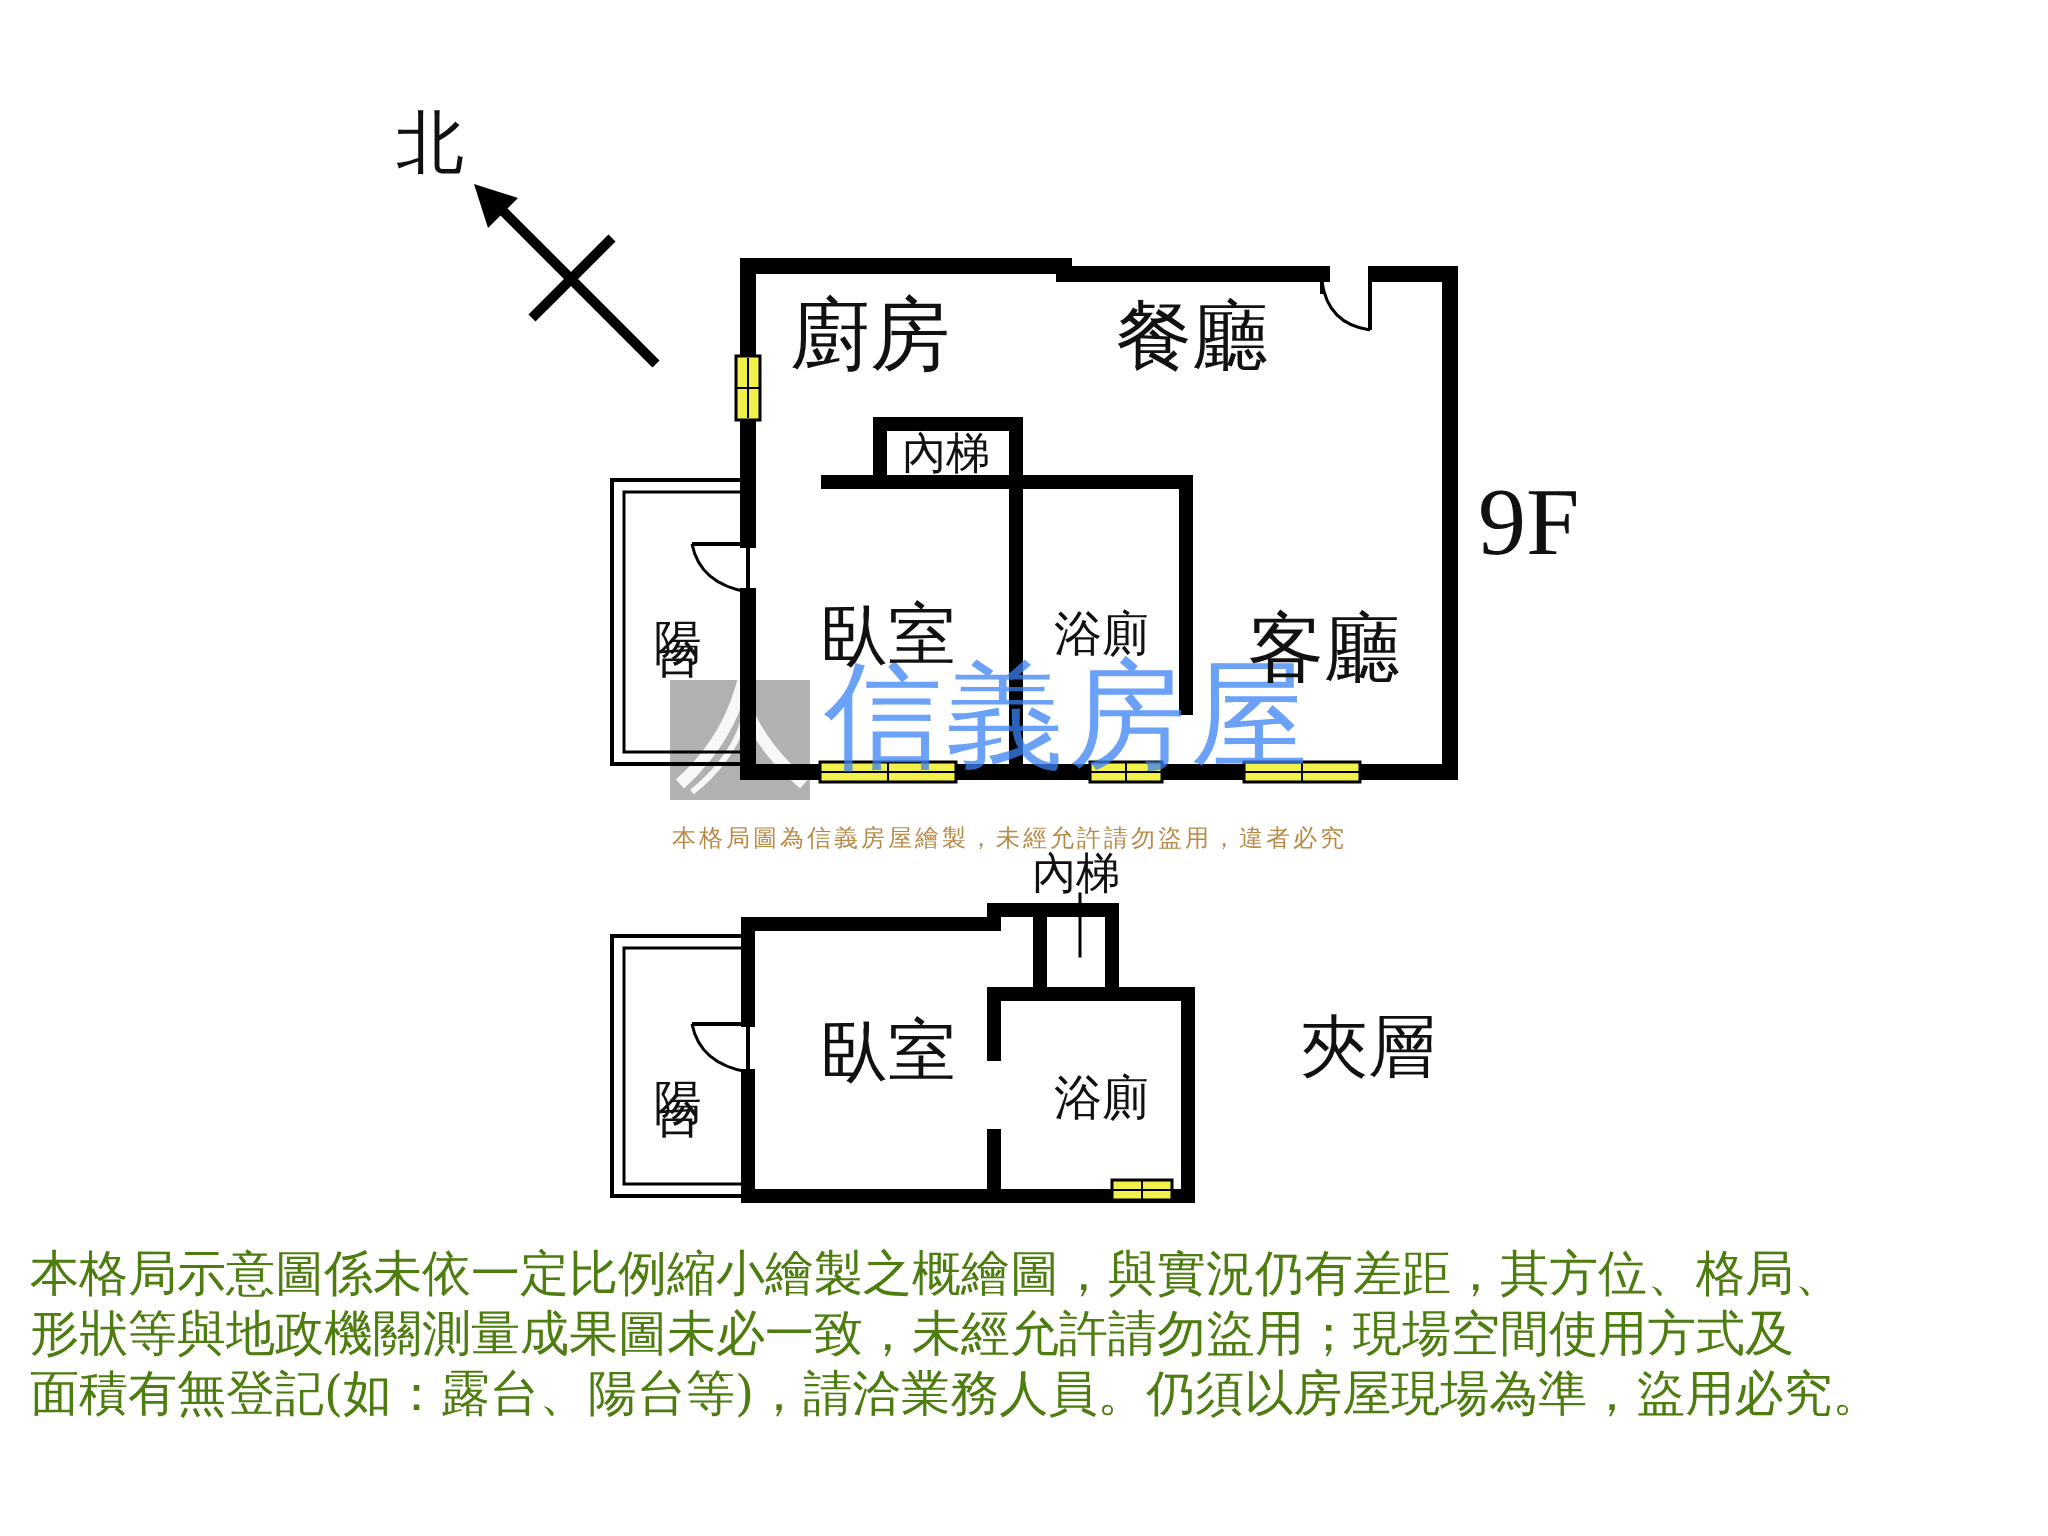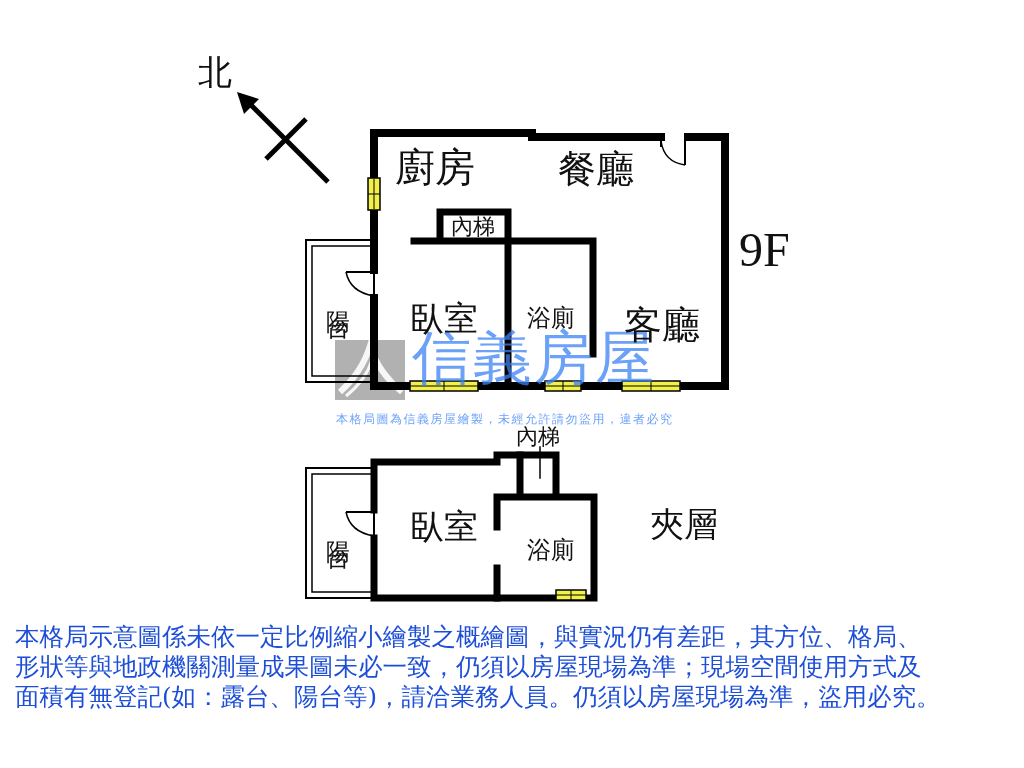--- a/index.html
+++ b/index.html
@@ -1,21 +1,21 @@
 <!DOCTYPE html>
 <html><head>
   <meta charset="utf-8">
   <style>
     html, body { margin: 0; padding: 0; background: #ffffff; }
     body { width: 1024px; height: 768px; position: relative; overflow: hidden; font-family: "Liberation Serif", "DejaVu Serif", serif; }
     #plan { position: absolute; left: 0; top: 0; width: 1024px; height: 768px; }
     .lbl { position: absolute; color: #111; white-space: nowrap; line-height: 1; font-family: "Liberation Serif", "DejaVu Serif", serif; }
     .vert { writing-mode: vertical-rl; letter-spacing: 4px; }
     .wm-text { position: absolute; color: #8a8a8a; white-space: nowrap; line-height: 1; font-family: "DejaVu Sans", "Liberation Sans", sans-serif; opacity: 0.75; }
-    .disclaimer { position: absolute; left: 15px; top: 622px; width: 1000px; font-size: 24.5px; line-height: 30px; color: #1d4ed8; font-family: "DejaVu Serif", "Liberation Serif", serif; }
+    .disclaimer { position: absolute; left: 15px; top: 622px; width: 1000px; font-size: 24.5px; line-height: 30px; color: #4d7c0f; font-family: "DejaVu Serif", "Liberation Serif", serif; }
     .disclaimer div { white-space: nowrap; }
   </style>
 </head>
 <body>
 
 <svg id="plan" viewBox="0 0 1024 768" xmlns="http://www.w3.org/2000/svg">
 
   <g>
     <rect x="335" y="340" width="70" height="60" fill="#a3a3a3" opacity="0.85"></rect>
     <path d="M340 392 Q362 372 370 346 Q378 372 402 392" fill="none" stroke="#ffffff" stroke-width="6" opacity="0.9"></path>
@@ -86,36 +86,36 @@
     <path d="M346 512 Q350 532 374 536" stroke-width="1.5"></path>
   </g>
   <g>
     <rect x="556" y="590" width="30" height="10" fill="#f2f04a" stroke="#000" stroke-width="1.5"></rect>
     <line x1="556" y1="595" x2="586" y2="595" stroke="#000" stroke-width="1"></line>
     <line x1="571" y1="590" x2="571" y2="600" stroke="#000" stroke-width="1"></line>
   </g>
 </svg>
 
 <div class="wm-text" style="left:412px; top:328px; font-size:59px; letter-spacing:2px; color:#3b82f6;">信義房屋</div>
-<div class="wm-text" style="left:336px; top:413px; font-size:12px; letter-spacing:1.5px; color:#3b82f6;">本格局圖為信義房屋繪製，未經允許請勿盜用，違者必究</div>
+<div class="wm-text" style="left:336px; top:413px; font-size:12px; letter-spacing:1.5px; color:#a16207;">本格局圖為信義房屋繪製，未經允許請勿盜用，違者必究</div>
 
 <div class="lbl" style="left:198px; top:56px; font-size:34px;">北</div>
 
 <div class="lbl" style="left:395px; top:148px; font-size:40px;">廚房</div>
 <div class="lbl" style="left:558px; top:150px; font-size:38px;">餐廳</div>
 <div class="lbl" style="left:451px; top:216px; font-size:22px;">內梯</div>
-<div class="lbl" style="left:739px; top:226px; font-size:48px;">9F</div>
+<div class="lbl" style="left:739px; top:238px; font-size:48px;">9F</div>
 <div class="lbl" style="left:410px; top:302px; font-size:34px;">臥室</div>
 <div class="lbl" style="left:527px; top:306px; font-size:24px;">浴廁</div>
 <div class="lbl" style="left:624px; top:306px; font-size:38px;">客廳</div>
 <div class="lbl vert" style="left:326px; top:292px; font-size:24px;">陽台</div>
 
 <div class="lbl" style="left:516px; top:426px; font-size:22px;">內梯</div>
 <div class="lbl" style="left:410px; top:510px; font-size:34px;">臥室</div>
 <div class="lbl" style="left:527px; top:538px; font-size:24px;">浴廁</div>
 <div class="lbl" style="left:612px; top:508px; font-size:34px;margin-left:38px;">夾層</div>
 <div class="lbl vert" style="left:326px; top:522px; font-size:24px;">陽台</div>
 
 <div class="disclaimer">
   <div>本格局示意圖係未依一定比例縮小繪製之概繪圖，與實況仍有差距，其方位、格局、</div>
-  <div>形狀等與地政機關測量成果圖未必一致，仍須以房屋現場為準；現場空間使用方式及</div>
+  <div>形狀等與地政機關測量成果圖未必一致，未經允許請勿盜用；現場空間使用方式及</div>
   <div>面積有無登記(如：露台、陽台等)，請洽業務人員。仍須以房屋現場為準，盜用必究。</div>
 </div>
 
 </body></html>

